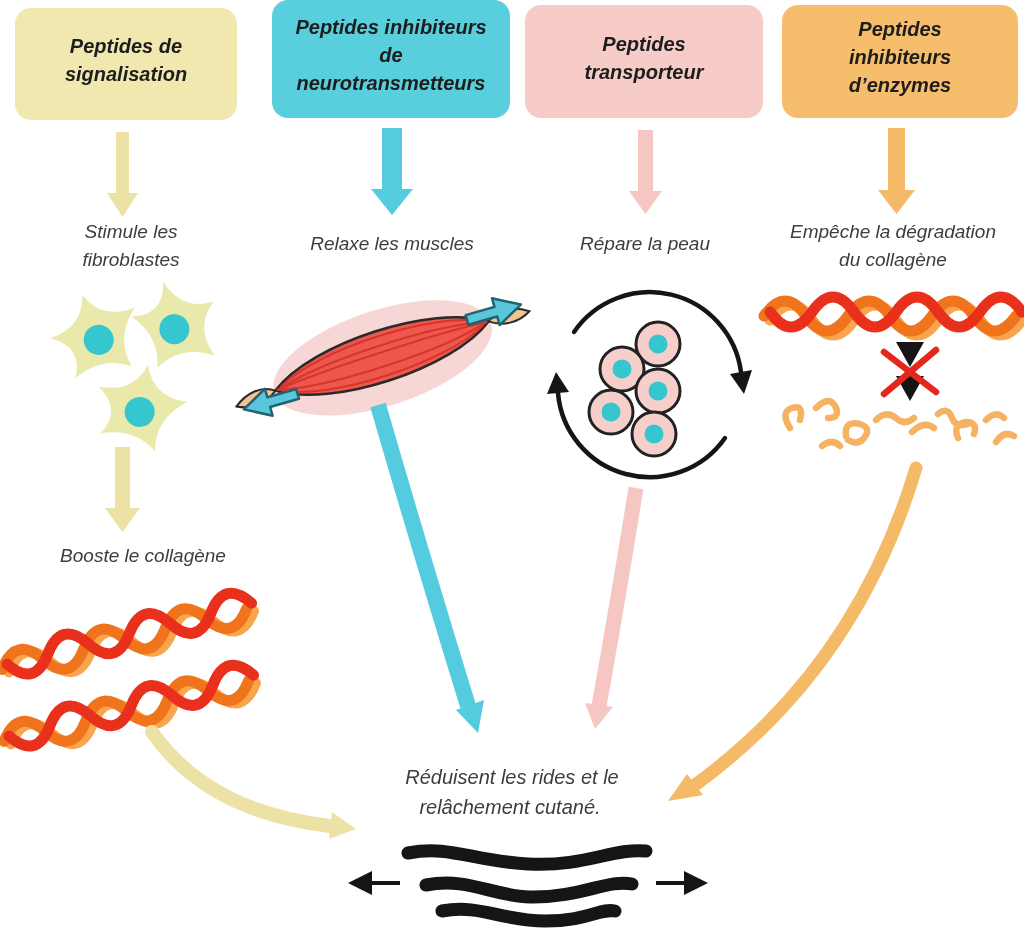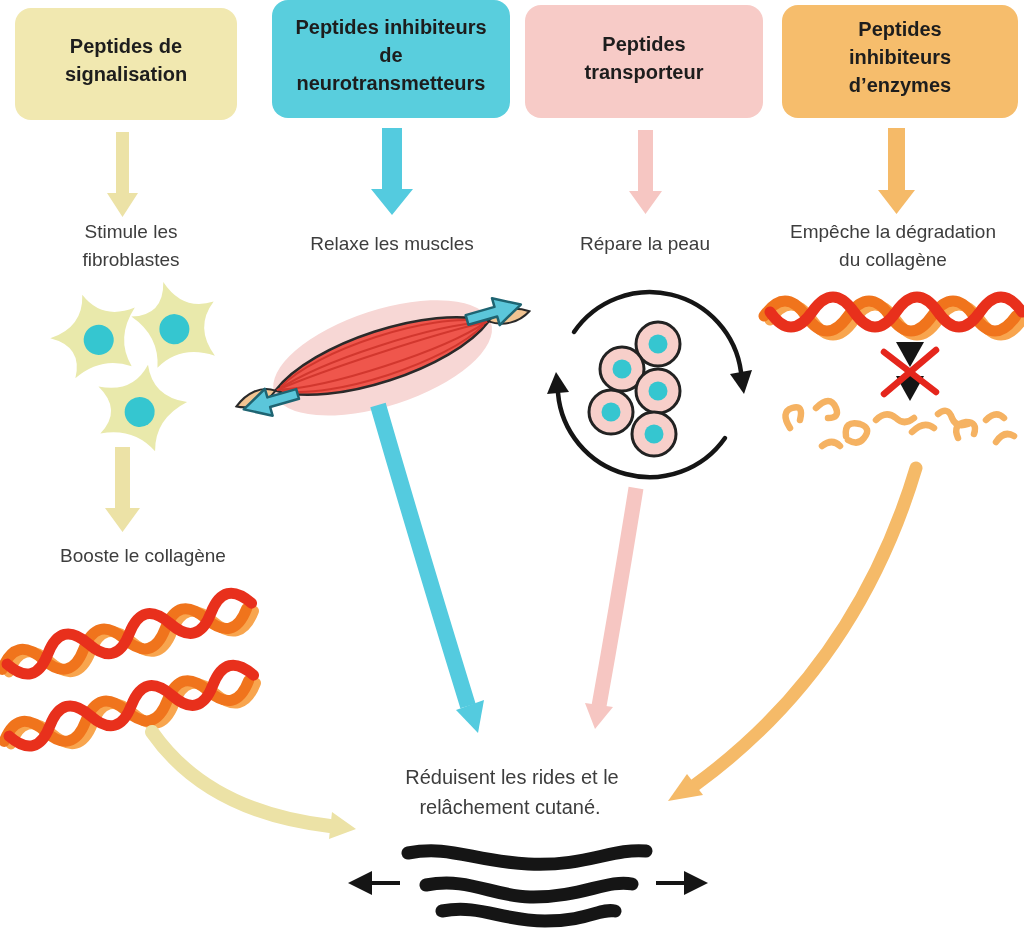--- a/index.html
+++ b/index.html
@@ -1,16 +1,16 @@
 <!DOCTYPE html>
 <html><head>
 <meta charset="utf-8">
 <style>
   html, body { margin: 0; padding: 0; background: #ffffff; }
-  .stage { width: 1024px; height: 931px; position: relative; background: #ffffff; }
+  .stage { width: 1024px; height: 931px; position: relative; background: #ffffff; font-style: italic; }
   svg { display: block; }
   text { font-family: "Liberation Sans", "DejaVu Sans", sans-serif; }
   .box-title { font-weight: bold; font-size: 20px; fill: #1d1d1d; text-anchor: middle; }
   .label { font-size: 19px; fill: #3d3d3d; text-anchor: middle; }
   .conclusion-text { font-size: 20px; fill: #3d3d3d; text-anchor: middle; }
 </style>
 </head>
 <body>
 
 <div class="stage">

